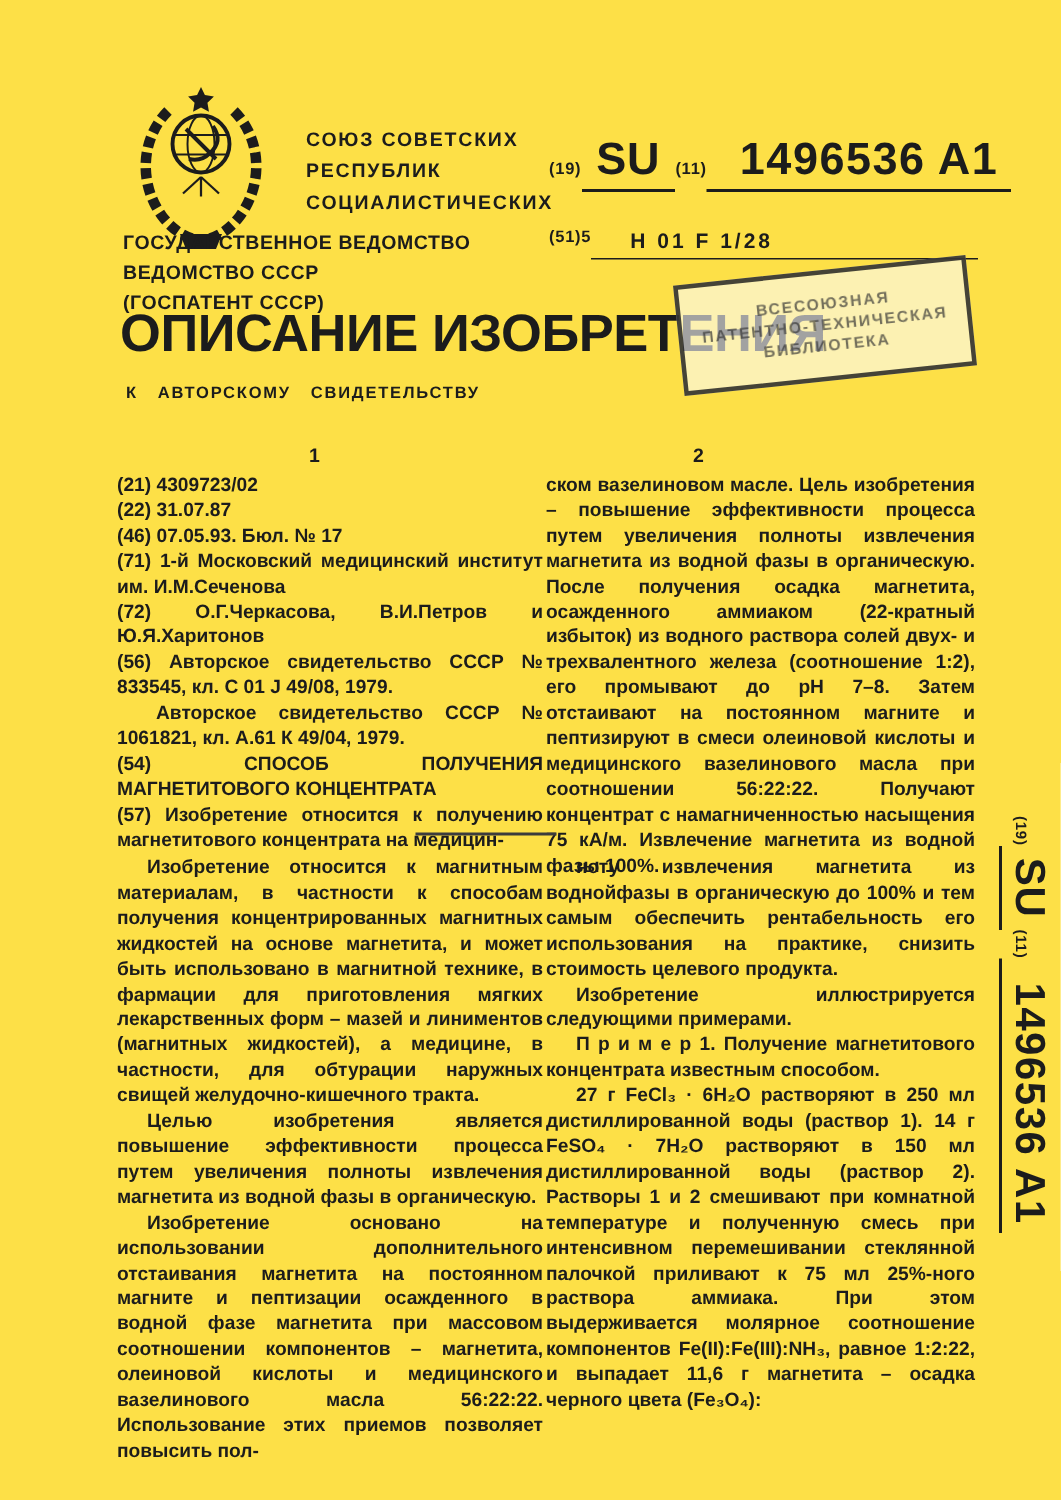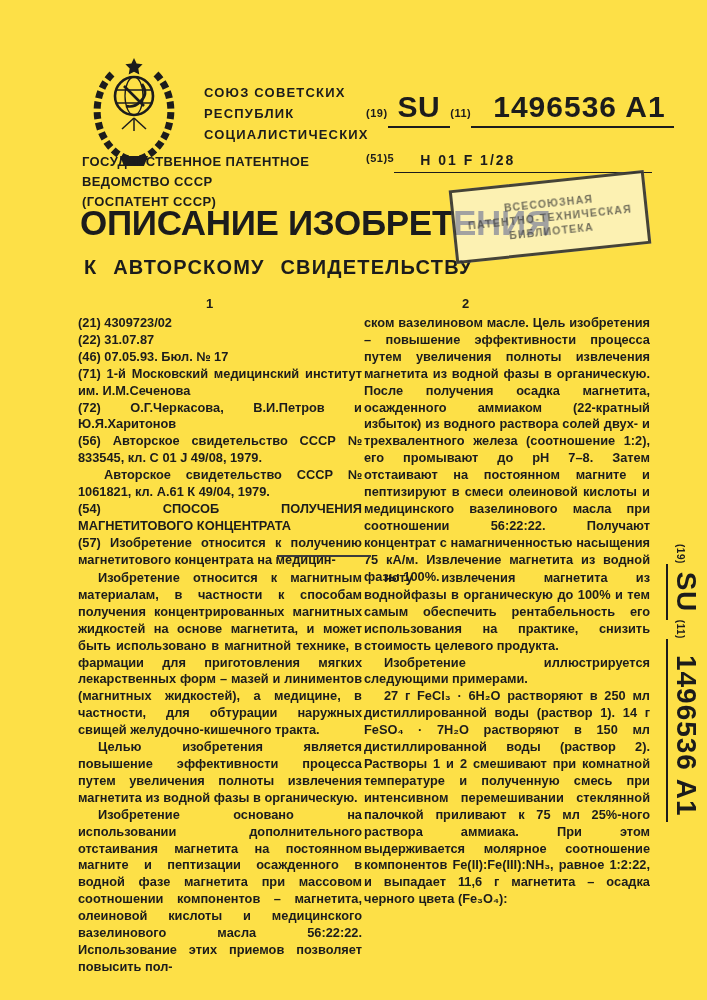--- a/index.html
+++ b/index.html
@@ -39,21 +39,21 @@
   .office {
     position:absolute; left:82px; top:152px;
     font-size:13px; font-weight:bold; letter-spacing:.4px; line-height:20px;
   }
   .doc-title {
     position:absolute; left:80px; top:203px;
     font-size:35px; font-weight:bold; letter-spacing:-.3px; white-space:nowrap;
   }
   .doc-subtitle {
     position:absolute; left:84px; top:256px;
-    font-size:20px; font-weight:bold; letter-spacing:1.2px; word-spacing:9px; white-space:nowrap;
+    font-size:11px; font-weight:bold; letter-spacing:1.2px; word-spacing:9px; white-space:nowrap;
   }
   .stamp {
     position:absolute; left:452px; top:180px; width:190px; height:68px;
     border:3px solid rgba(28,28,28,.82); transform:rotate(-6deg);
     display:flex; flex-direction:column; justify-content:center; align-items:center;
     gap:2px; background:rgba(252,252,250,.6);
   }
   .stamp span {
     font-size:10.5px; font-weight:bold; letter-spacing:1.2px;
     color:rgba(50,50,50,.68); filter:blur(.35px); white-space:nowrap;
@@ -120,21 +120,21 @@
     <span class="lbl-small">(11)</span>
     <span class="num-underlined">1496536 A1</span>
   </div>
 
   <div class="ipc-row">
     <span class="lbl-small">(51)5</span>
     <span class="ipc-class">Н 01 F 1/28</span>
   </div>
 
   <div class="office">
-    <div>ГОСУДАРСТВЕННОЕ ПАТЕНТНОЕ</div>
+    <div>ГОСУДАРСТВЕННОЕ ВЕДОМСТВО</div>
     <div>ВЕДОМСТВО СССР</div>
     <div>(ГОСПАТЕНТ СССР)</div>
   </div>
 
   <div class="doc-title">ОПИСАНИЕ ИЗОБРЕТЕНИЯ</div>
   <div class="doc-subtitle">К АВТОРСКОМУ СВИДЕТЕЛЬСТВУ</div>
 
   <div class="stamp">
     <span>ВСЕСОЮЗНАЯ</span>
     <span>ПАТЕНТНО-ТЕХНИЧЕСКАЯ</span>
@@ -164,20 +164,21 @@
 
   <div class="textcol bodytext body-left">
     <p>Изобретение относится к магнитным материалам, в частности к способам получения концентрированных магнитных жидкостей на основе магнетита, и может быть использовано в магнитной технике, в фармации для приготовления мягких лекарственных форм – мазей и линиментов (магнитных жидкостей), а медицине, в частности, для обтурации наружных свищей желудочно-кишечного тракта.</p>
     <p>Целью изобретения является повышение эффективности процесса путем увеличения полноты извлечения магнетита из водной фазы в органическую.</p>
     <p>Изобретение основано на использовании дополнительного отстаивания магнетита на постоянном магните и пептизации осажденного в водной фазе магнетита при массовом соотношении компонентов – магнетита, олеиновой кислоты и медицинского вазелинового масла 56:22:22. Использование этих приемов позволяет повысить пол-</p>
   </div>
 
   <div class="textcol bodytext body-right">
     <p>ноту извлечения магнетита из воднойфазы в органическую до 100% и тем самым обеспечить рентабельность его использования на практике, снизить стоимость целевого продукта.</p>
     <p>Изобретение иллюстрируется следующими примерами.</p>
+    <p>П р и м е р 1. Получение магнетитового концентрата известным способом.</p>
     <p class="gap">27 г FeCl₃ · 6H₂O растворяют в 250 мл дистиллированной воды (раствор 1). 14 г FeSO₄ · 7H₂O растворяют в 150 мл дистиллированной воды (раствор 2). Растворы 1 и 2 смешивают при комнатной температуре и полученную смесь при интенсивном перемешивании стеклянной палочкой приливают к 75 мл 25%-ного раствора аммиака. При этом выдерживается молярное соотношение компонентов Fe(II):Fe(III):NH₃, равное 1:2:22, и выпадает 11,6 г магнетита – осадка черного цвета (Fe₃O₄):</p>
   </div>
 
   <div class="vstrip">
     <span class="lbl-small">(19)</span>
     <span class="big-underlined">SU</span>
     <span class="lbl-small">(11)</span>
     <span class="num-underlined">1496536 A1</span>
   </div>
 

